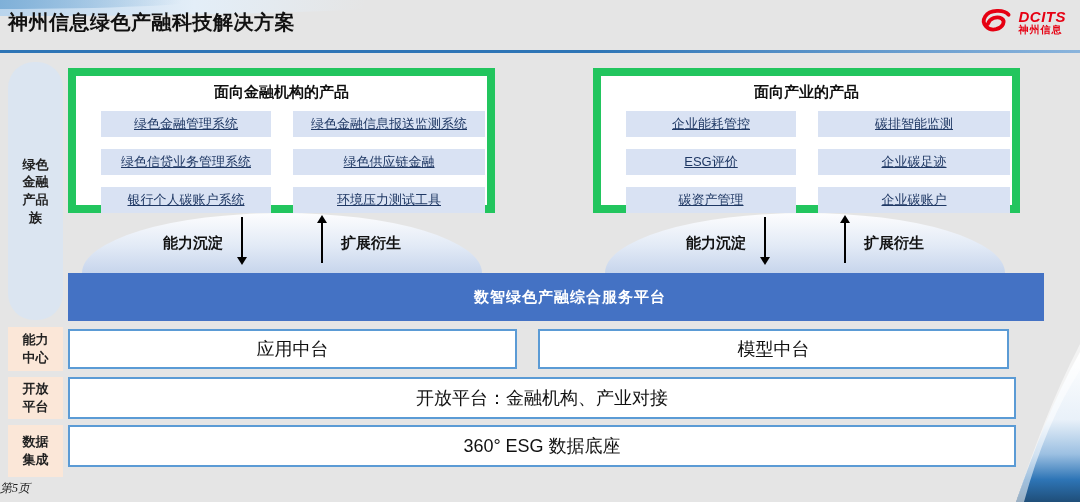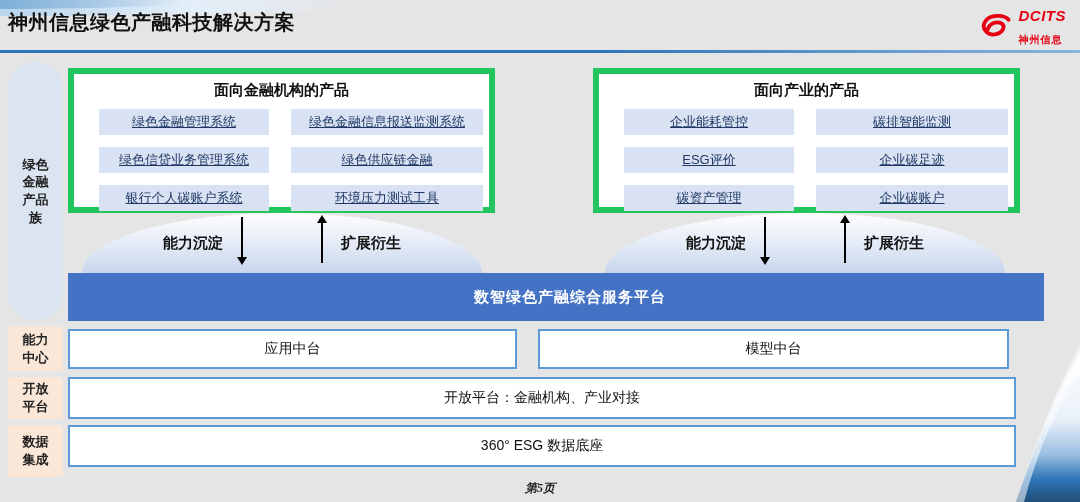--- a/index.html
+++ b/index.html
@@ -15,31 +15,31 @@
     border-bottom-right-radius:100% 100%;}
 
   .page-title{position:absolute;left:8px;top:9px;font-size:20px;font-weight:bold;color:#111;letter-spacing:.5px;}
   .title-rule{position:absolute;left:0;top:50px;width:100%;height:3px;
     background:linear-gradient(to right,#2e75b6 0%,#2e75b6 55%,#8ab4dc 100%);}
 
   .logo{position:absolute;right:14px;top:8px;display:flex;align-items:center;gap:5px;}
   .logo .swirl{width:36px;height:28px;}
   .logo .words{display:flex;flex-direction:column;line-height:1;}
   .logo .brand{font-size:15px;font-weight:bold;font-style:italic;color:#e60012;letter-spacing:.5px;}
-  .logo .brand-cn{font-size:10px;font-weight:bold;color:#e60012;margin-top:12px;letter-spacing:1px;}
+  .logo .brand-cn{font-size:10px;font-weight:bold;color:#e60012;margin-top:2px;letter-spacing:1px;font-family:Liberation Mono, monospace;}
 
   
   .side-tab{position:absolute;left:8px;width:55px;display:flex;align-items:center;justify-content:center;
     text-align:center;font-weight:bold;font-size:13px;color:#222;line-height:1.35;}
   .side-tab .wrap2{width:30px;word-break:break-all;}
   .tab-blue{background:#dbe5f1;border-radius:26px;}
   .tab-peach{background:#fbe7d8;}
 
   
-  .pbox{position:absolute;top:68px;height:145px;background:#fff;border:6px solid #22c55e;box-sizing:border-box;}
+  .pbox{position:absolute;top:68px;height:145px;background:#fff;border:8px solid #22c55e;box-sizing:border-box;}
   .pbox .ptitle{text-align:center;font-size:15px;font-weight:bold;color:#111;margin-top:7px;}
   .chips{display:grid;grid-template-columns:170px 192px;column-gap:22px;row-gap:12px;padding:9px 0 0 25px;}
   .chip{height:26px;line-height:26px;text-align:center;background:#d9e2f3;color:#1f3864;font-size:13px;text-decoration:underline;}
 
   
   .arrow-zone{position:absolute;top:213px;height:60px;display:flex;align-items:center;justify-content:center;gap:18px;}
   .dome{position:absolute;left:0;top:0;width:100%;height:100%;
     background:linear-gradient(to bottom,#fdfdfe 0%,#e2eaf6 55%,#c7d5ec 100%);
     border-radius:50% 50% 0 0 / 100% 100% 0 0;}
   .arrow-label{position:relative;font-size:15px;font-weight:bold;color:#111;}
@@ -47,24 +47,24 @@
   .arr.down::after{content:"";position:absolute;bottom:-7px;left:-4px;border:5px solid transparent;border-top:8px solid #000;}
   .arr.up::after{content:"";position:absolute;top:-7px;left:-4px;border:5px solid transparent;border-bottom:8px solid #000;}
   .arr-gap{width:42px;}
 
   
   .platform-bar{position:absolute;left:68px;top:273px;width:948px;height:48px;background:#4472c4;
     display:flex;align-items:center;justify-content:center;color:#fff;font-size:15px;font-weight:bold;letter-spacing:1px;padding-left:28px;}
 
   
   .row-box{position:absolute;background:#fff;border:2px solid #5b9bd5;box-sizing:border-box;
-    display:flex;align-items:center;justify-content:center;font-size:14px;color:#111;}
+    display:flex;align-items:center;justify-content:center;font-size:18px;color:#111;}
 
-  .footer-page{position:absolute;left:0;bottom:5px;width:100%;text-align:center;
-    font-size:12px;font-style:italic;color:#222;font-family:"Liberation Serif","DejaVu Serif",serif;font-weight:bold;}
+  .footer-page{position:absolute;left:0;bottom:5px;width:100%;
+    font-size:12px;font-style:italic;color:#222;font-family:"Liberation Serif","DejaVu Serif",serif;}
 
   
   .corner-ribbon{position:absolute;right:0;bottom:0;width:78px;height:158px;}
 </style>
 </head>
 <body>
 
 <div class="slide">
 
   <div class="top-swoosh"></div>

